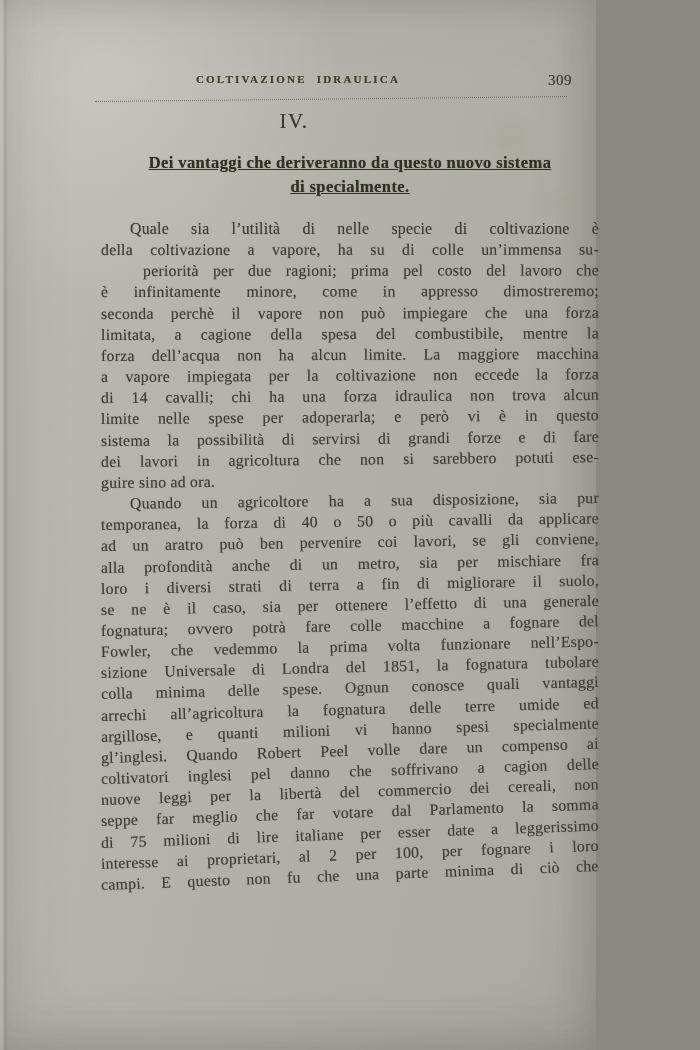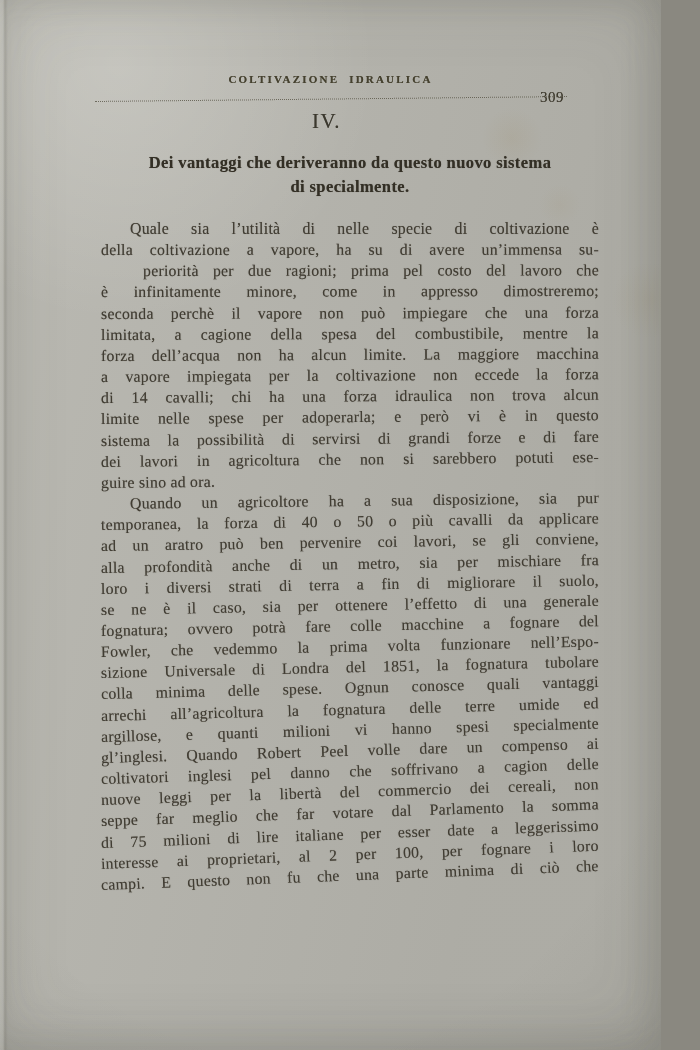--- a/index.html
+++ b/index.html
@@ -8,21 +8,21 @@
     width: 700px;
     height: 1050px;
     overflow: hidden;
     background: #8a8880;
     font-family: "Liberation Serif", "DejaVu Serif", serif;
   }
 
   
   .photo {
     position: relative;
-    width: 661px;
+    width: 596px;
     height: 1050px;
     background:
       radial-gradient(ellipse 60% 38% at 18% 6%, rgba(255,255,250,0.20), rgba(255,255,250,0) 65%),
       radial-gradient(circle 42px at 512px 138px, rgba(150,128,82,0.11), rgba(150,128,82,0) 72%),
       radial-gradient(circle 55px at 650px 300px, rgba(140,120,80,0.09), rgba(140,120,80,0) 70%),
       radial-gradient(circle 30px at 560px 205px, rgba(150,128,82,0.07), rgba(150,128,82,0) 70%),
       linear-gradient(103deg, rgba(255,255,250,0.07), rgba(20,20,12,0.05) 75%),
       radial-gradient(ellipse 120% 110% at 45% 40%, rgba(0,0,0,0) 55%, rgba(56,54,46,0.17) 100%),
       #b5b4ad;
     box-shadow:
@@ -55,24 +55,24 @@
     font-size: 11px;
     font-weight: 700;
     letter-spacing: 2.2px;
     word-spacing: 5px;
     color: #45412f;
     text-shadow: 0 0 0.6px rgba(69,65,47,0.7);
   }
 
   .page-number {
     position: absolute;
-    top: 89px;
+    top: 72px;
     left: 540px;
     width: 40px;
-    text-align: left;
+    text-align: center;
     font-size: 15px;
     color: #3e3a2e;
     letter-spacing: 0.5px;
     text-shadow: 0 0 0.6px rgba(62,58,46,0.6);
   }
 
   .dotted-rule {
     position: absolute;
     top: 101px;
     left: 95px;
@@ -101,20 +101,21 @@
     left: 70px;
     width: 560px;
     margin: 0;
     text-align: center;
     font-size: 16.5px;
     font-weight: 700;
     line-height: 23.5px;
     letter-spacing: 0.4px;
     color: #332f25;
     text-shadow: 0 0 0.7px rgba(51,47,37,0.65);
+    text-decoration: underline;
   }
 
   .body-text {
     position: absolute;
     top: 218px;
     left: 101px;
     width: 498px;
     font-size: 15.8px;
     line-height: 21.15px;
     letter-spacing: 0.25px;
@@ -152,21 +153,21 @@
   <div class="section-number">IV.</div>
 
   <h1 class="section-title">
     <span>Dei vantaggi che deriveranno da questo nuovo sistema</span><br>
     <span>di specialmente.</span>
   </h1>
 
   <div class="body-text">
 
   <div class="line first" style="transform: rotate(0deg);">Quale sia l’utilità di nelle specie di coltivazione è</div>
-      <div class="line" style="transform: rotate(-0.05deg);">della coltivazione a vapore, ha su di avere un’immensa su-</div>
+      <div class="line" style="transform: rotate(-0.05deg);">della coltivazione a vapore, ha su di colle un’immensa su-</div>
       <div class="line" style="transform: rotate(-0.08deg); margin-left: 42px;">periorità per due ragioni; prima pel costo del lavoro che</div>
       <div class="line" style="transform: rotate(-0.12deg);">è infinitamente minore, come in appresso dimostreremo;</div>
       <div class="line" style="transform: rotate(-0.16deg);">seconda perchè il vapore non può impiegare che una forza</div>
       <div class="line" style="transform: rotate(-0.21deg);">limitata, a cagione della spesa del combustibile, mentre la</div>
       <div class="line" style="transform: rotate(-0.26deg);">forza dell’acqua non ha alcun limite. La maggiore macchina</div>
       <div class="line" style="transform: rotate(-0.32deg);">a vapore impiegata per la coltivazione non eccede la forza</div>
       <div class="line" style="transform: rotate(-0.37deg);">di 14 cavalli; chi ha una forza idraulica non trova alcun</div>
       <div class="line" style="transform: rotate(-0.43deg);">limite nelle spese per adoperarla; e però vi è in questo</div>
       <div class="line" style="transform: rotate(-0.49deg);">sistema la possibilità di servirsi di grandi forze e di fare</div>
       <div class="line" style="transform: rotate(-0.56deg);">dei lavori in agricoltura che non si sarebbero potuti ese-</div>

